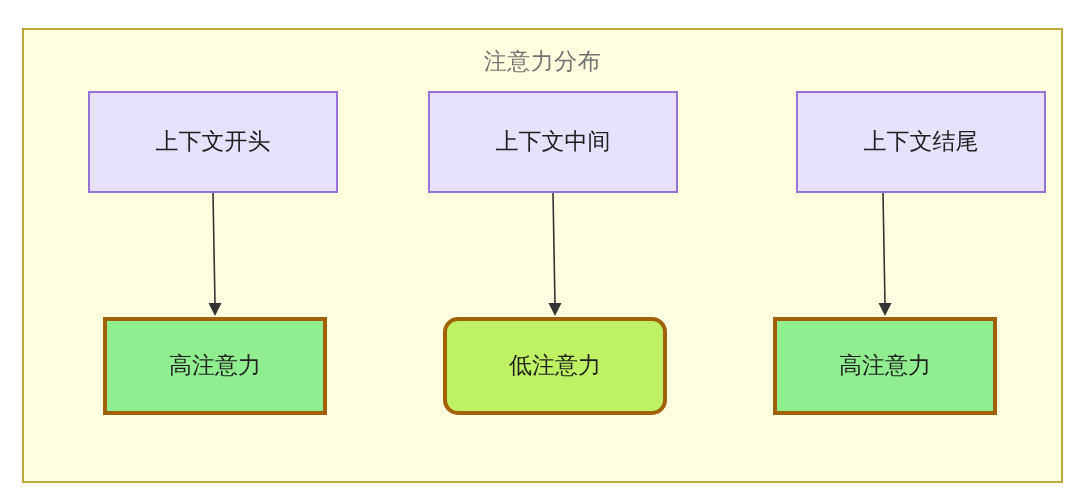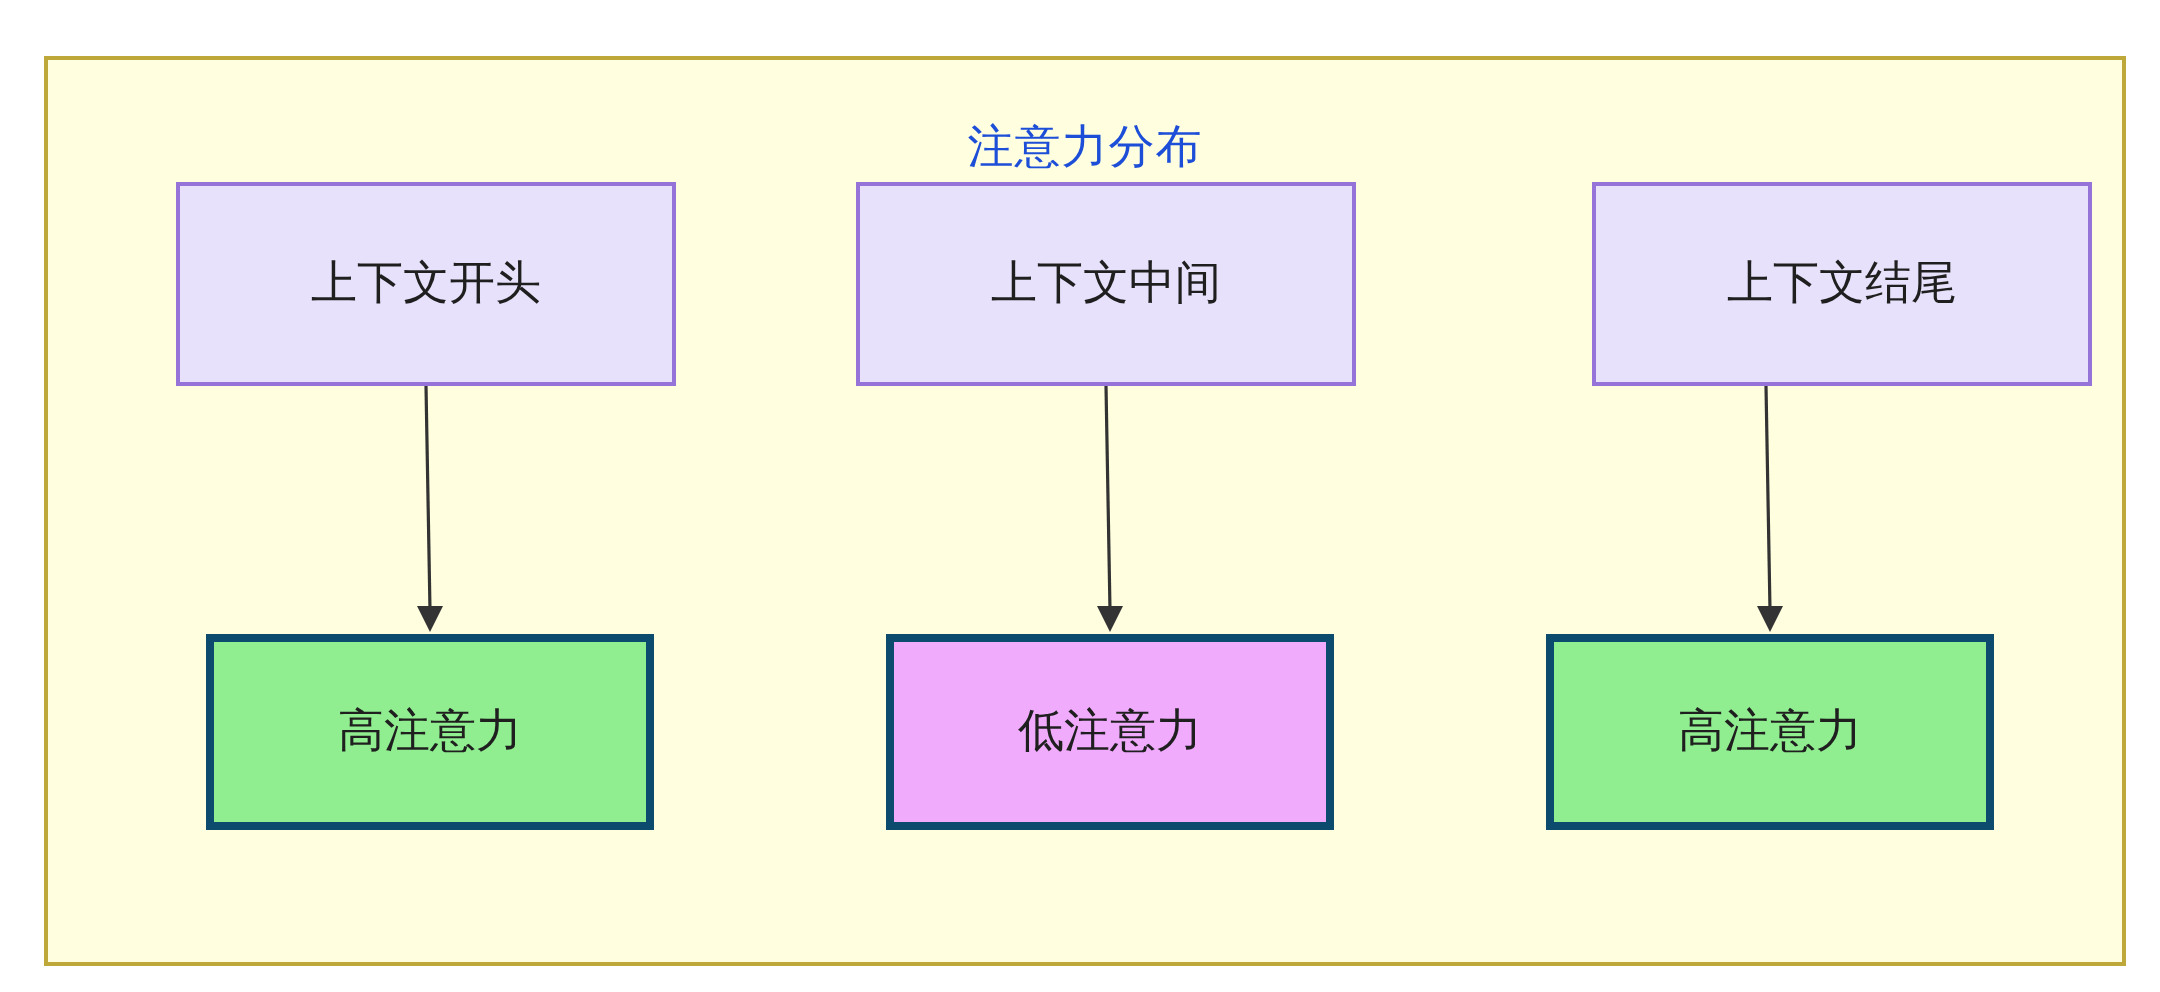--- a/index.html
+++ b/index.html
@@ -29,25 +29,25 @@
     width: 1041px;
     height: 455px;
     box-sizing: border-box;
     background: #ffffe0;
     border: 2px solid #bfa83a;
   }
 
   .subgraph-title {
     position: absolute;
     left: 0;
-    top: 32px;
+    top: 20px;
     width: 100%;
     text-align: center;
     font-size: 23px;
-    color: #1d4ed8;
+    color: #737373;
     letter-spacing: 0.5px;
     line-height: 1;
     white-space: nowrap;
   }
 
   
   .node {
     position: absolute;
     box-sizing: border-box;
     display: flex;
@@ -70,27 +70,27 @@
     width: 250px;
     height: 102px;
     top: 91px;
   }
   .node.ctx.c1 { left: 88px; }
   .node.ctx.c2 { left: 428px; }
   .node.ctx.c3 { left: 796px; }
 
   
   .node.att {
-    border: 4px solid #0c4a6e;
+    border: 4px solid #a16207;
     width: 224px;
     height: 98px;
     top: 317px;
   }
   .node.att.a1 { left: 103px; background: #90ee90; }
-  .node.att.a2 { left: 443px; background: #f0abfc; }
+  .node.att.a2 { left: 443px; background: #bef264; border-radius: 15px; }
   .node.att.a3 { left: 773px; background: #90ee90; }
 
   
   #edges {
     position: absolute;
     left: 0;
     top: 0;
     width: 1080px;
     height: 496px;
     pointer-events: none;

